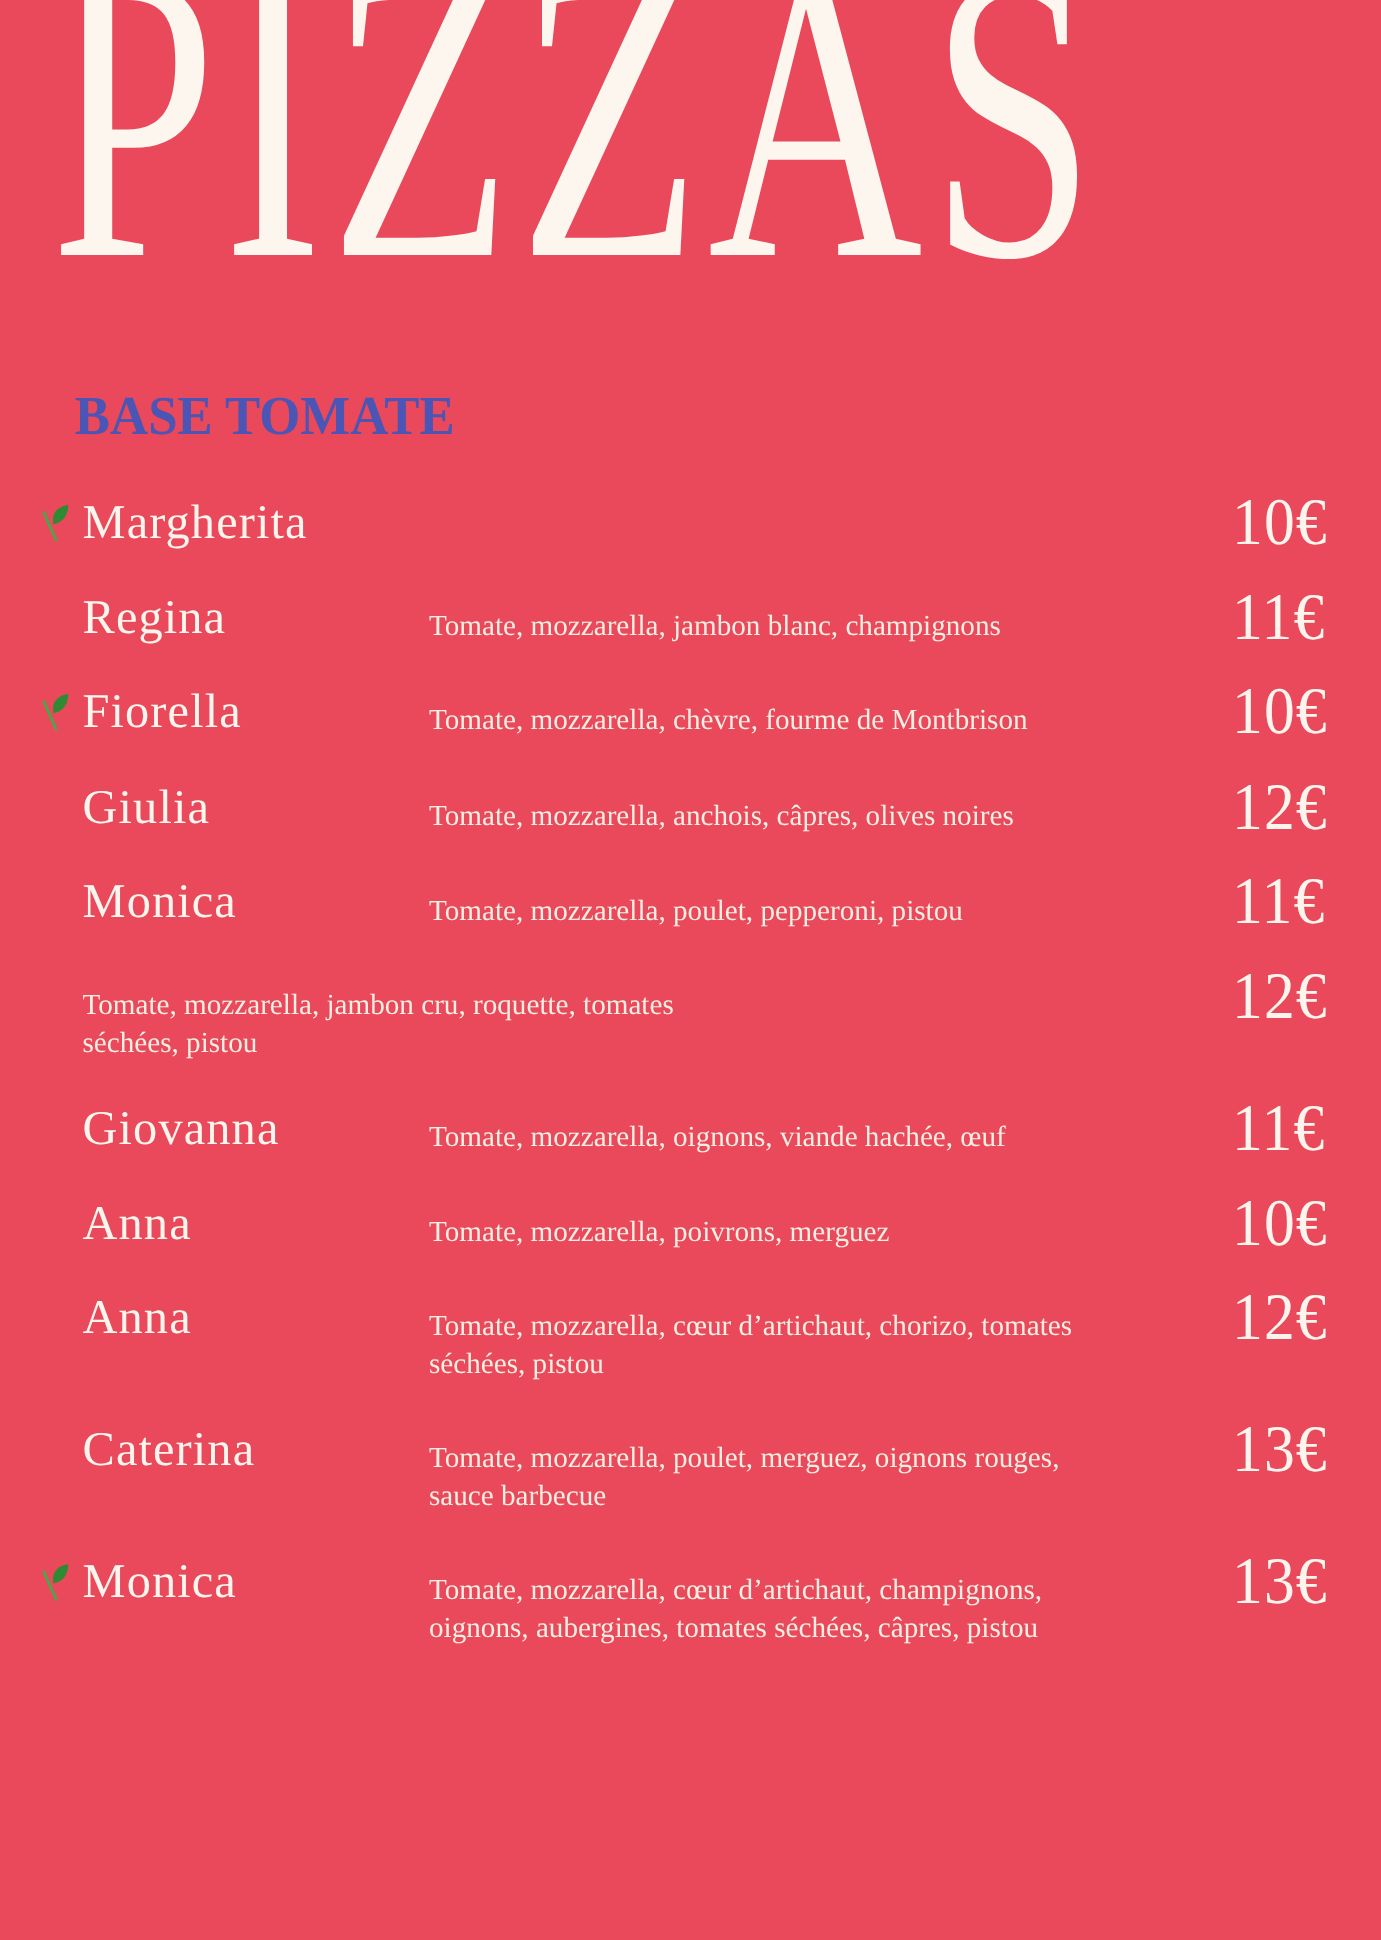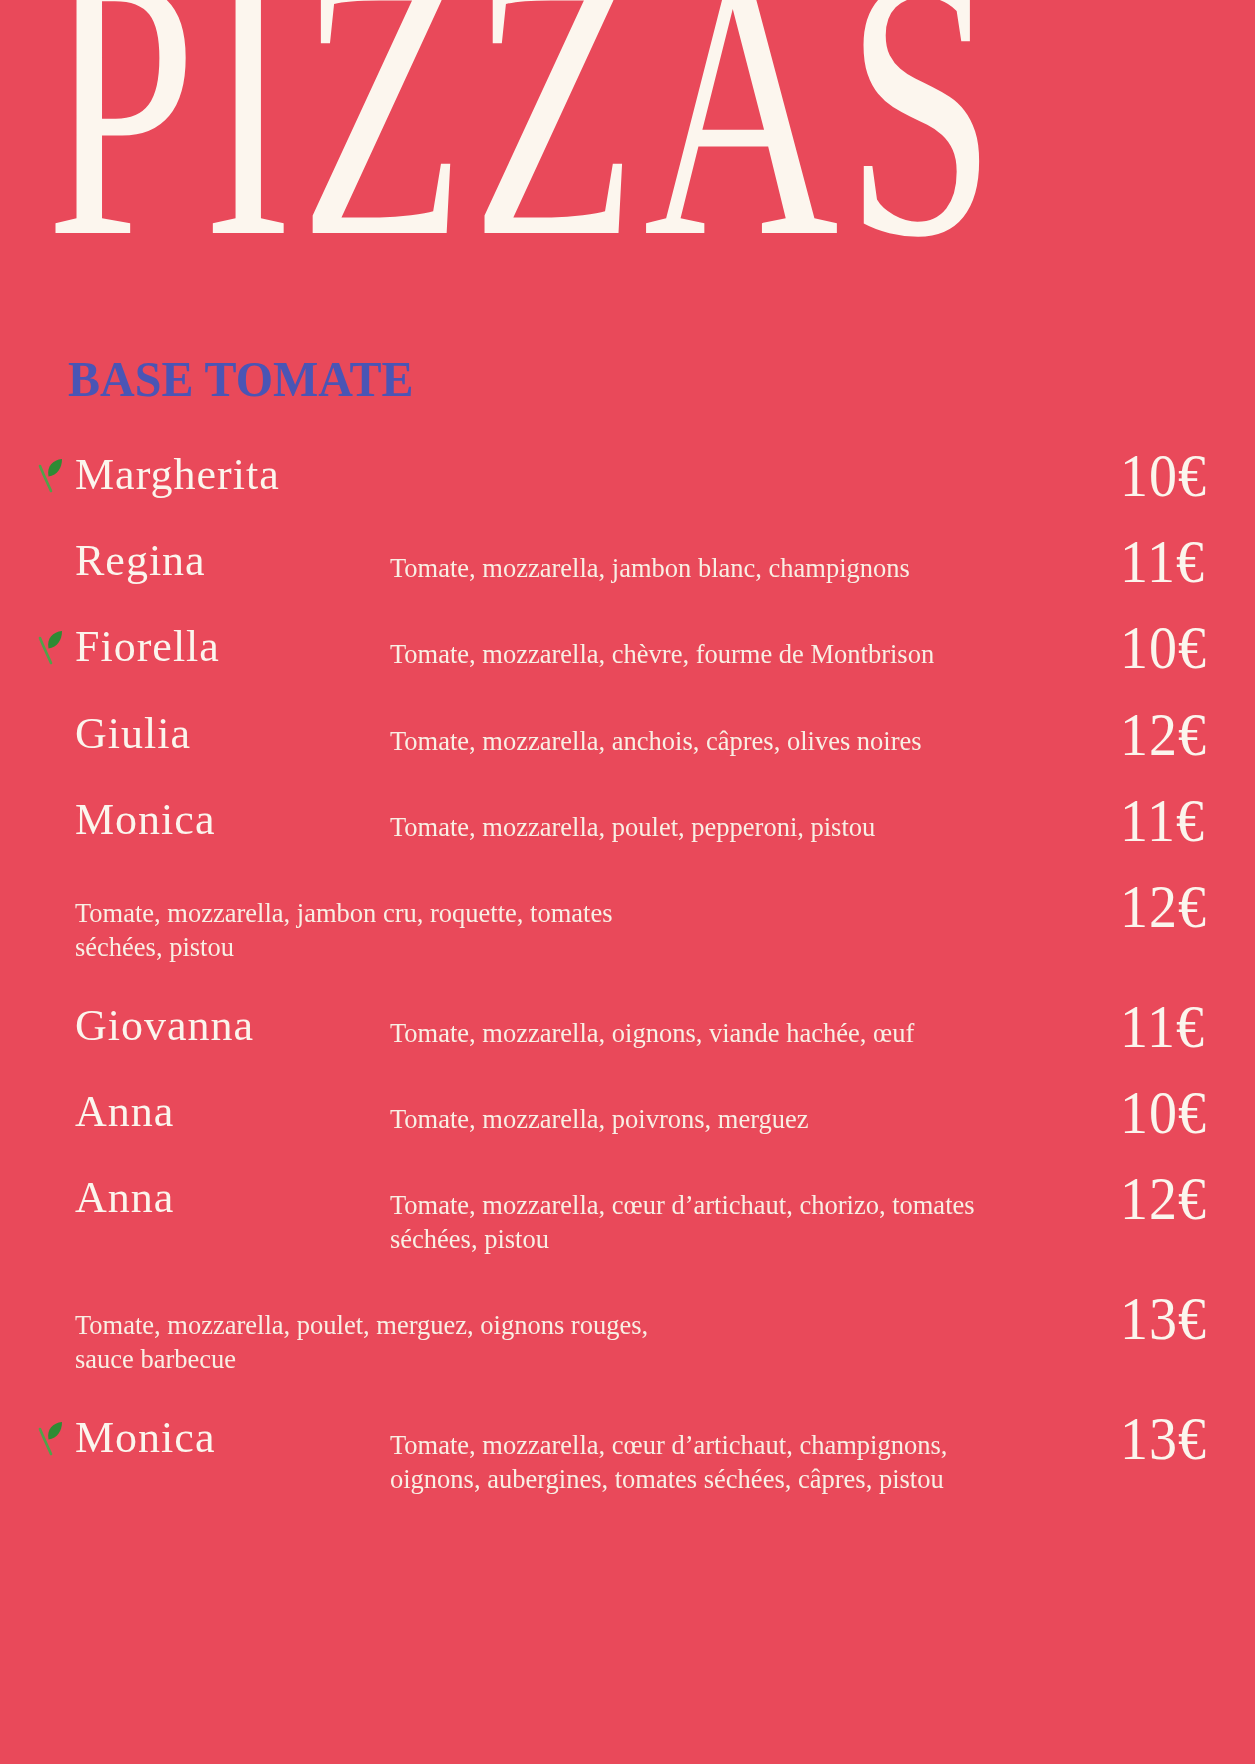--- a/index.html
+++ b/index.html
@@ -173,20 +173,21 @@
 
     <li class="row">
 
       <span class="name">Anna</span>
       <span class="desc">Tomate, mozzarella, cœur d’artichaut, chorizo, tomates séchées, pistou</span>
       <span class="price">12€</span>
     </li>
 
     <li class="row">
 
+      <span class="name">Caterina</span>
       <span class="desc">Tomate, mozzarella, poulet, merguez, oignons rouges, sauce barbecue</span>
       <span class="price">13€</span>
     </li>
 
     <li class="row">
       <span class="veg">
         <svg width="30" height="38" viewBox="0 0 30 38" aria-hidden="true">
           <path d="M4 9 C8 19 12 27 15 34" stroke="#4FA34A" stroke-width="2.6" fill="none" stroke-linecap="round"></path>
           <path d="M26 2 C17 3 10.5 9 12.5 19.5 C21.5 18 26 11 26 2 Z" fill="#2E8B34"></path>
         </svg>

